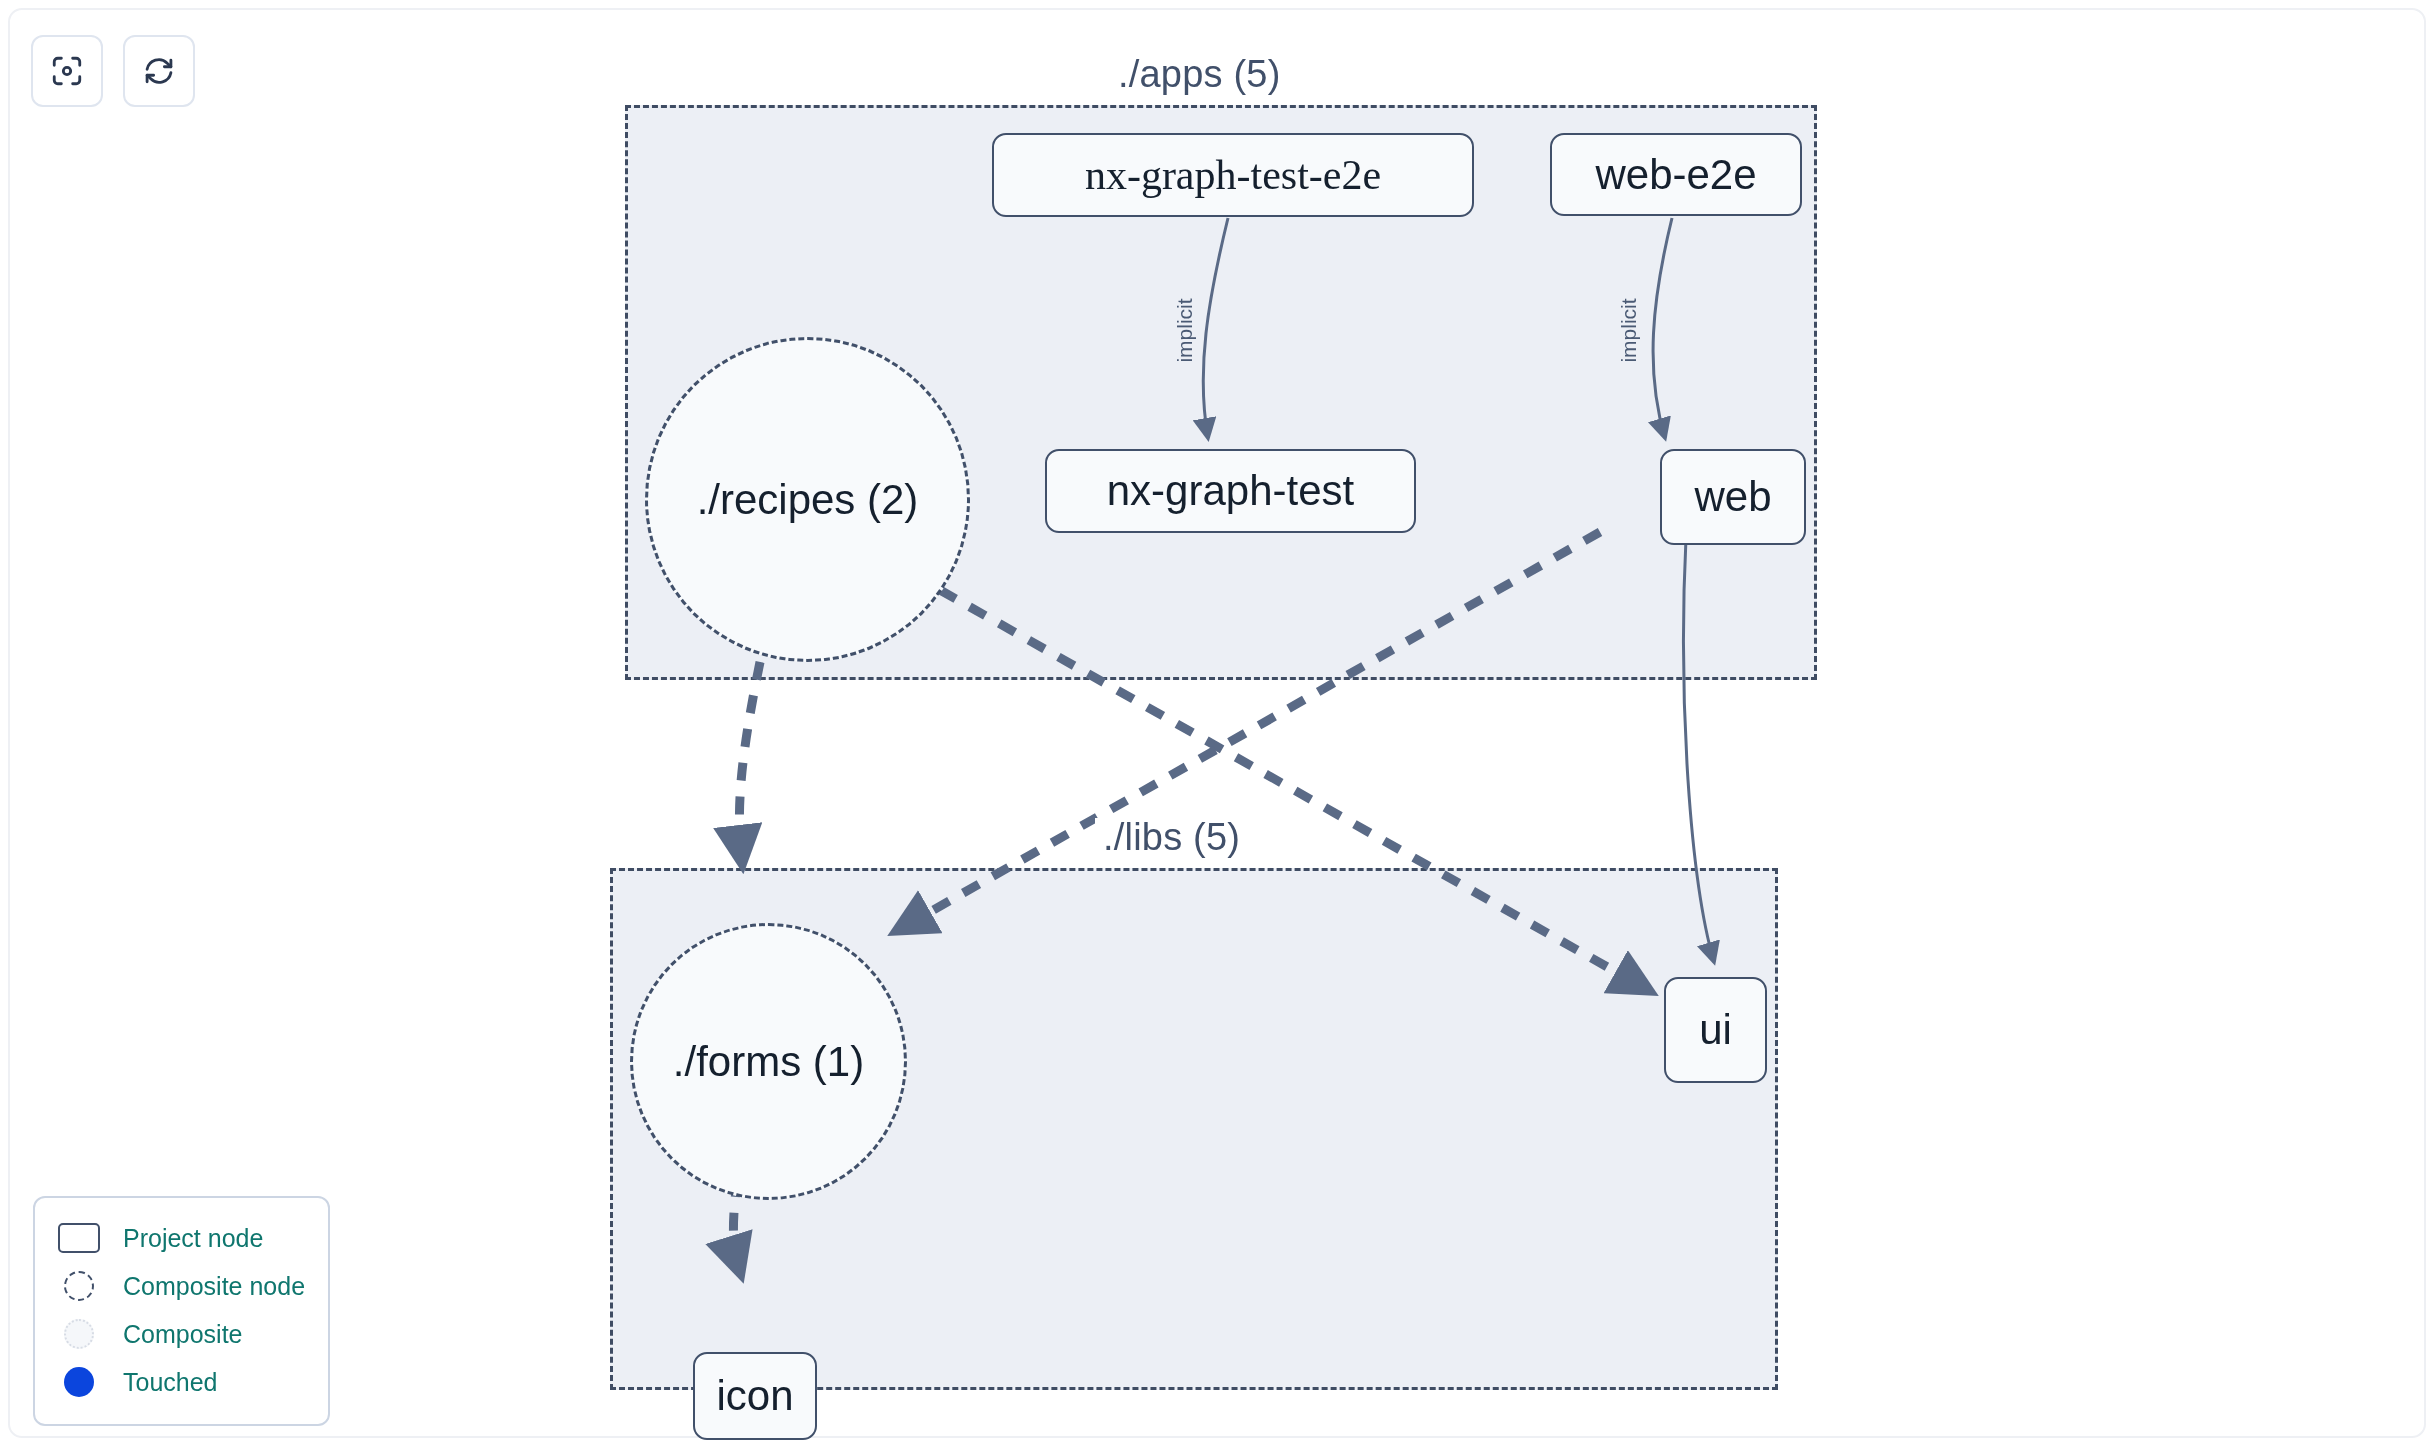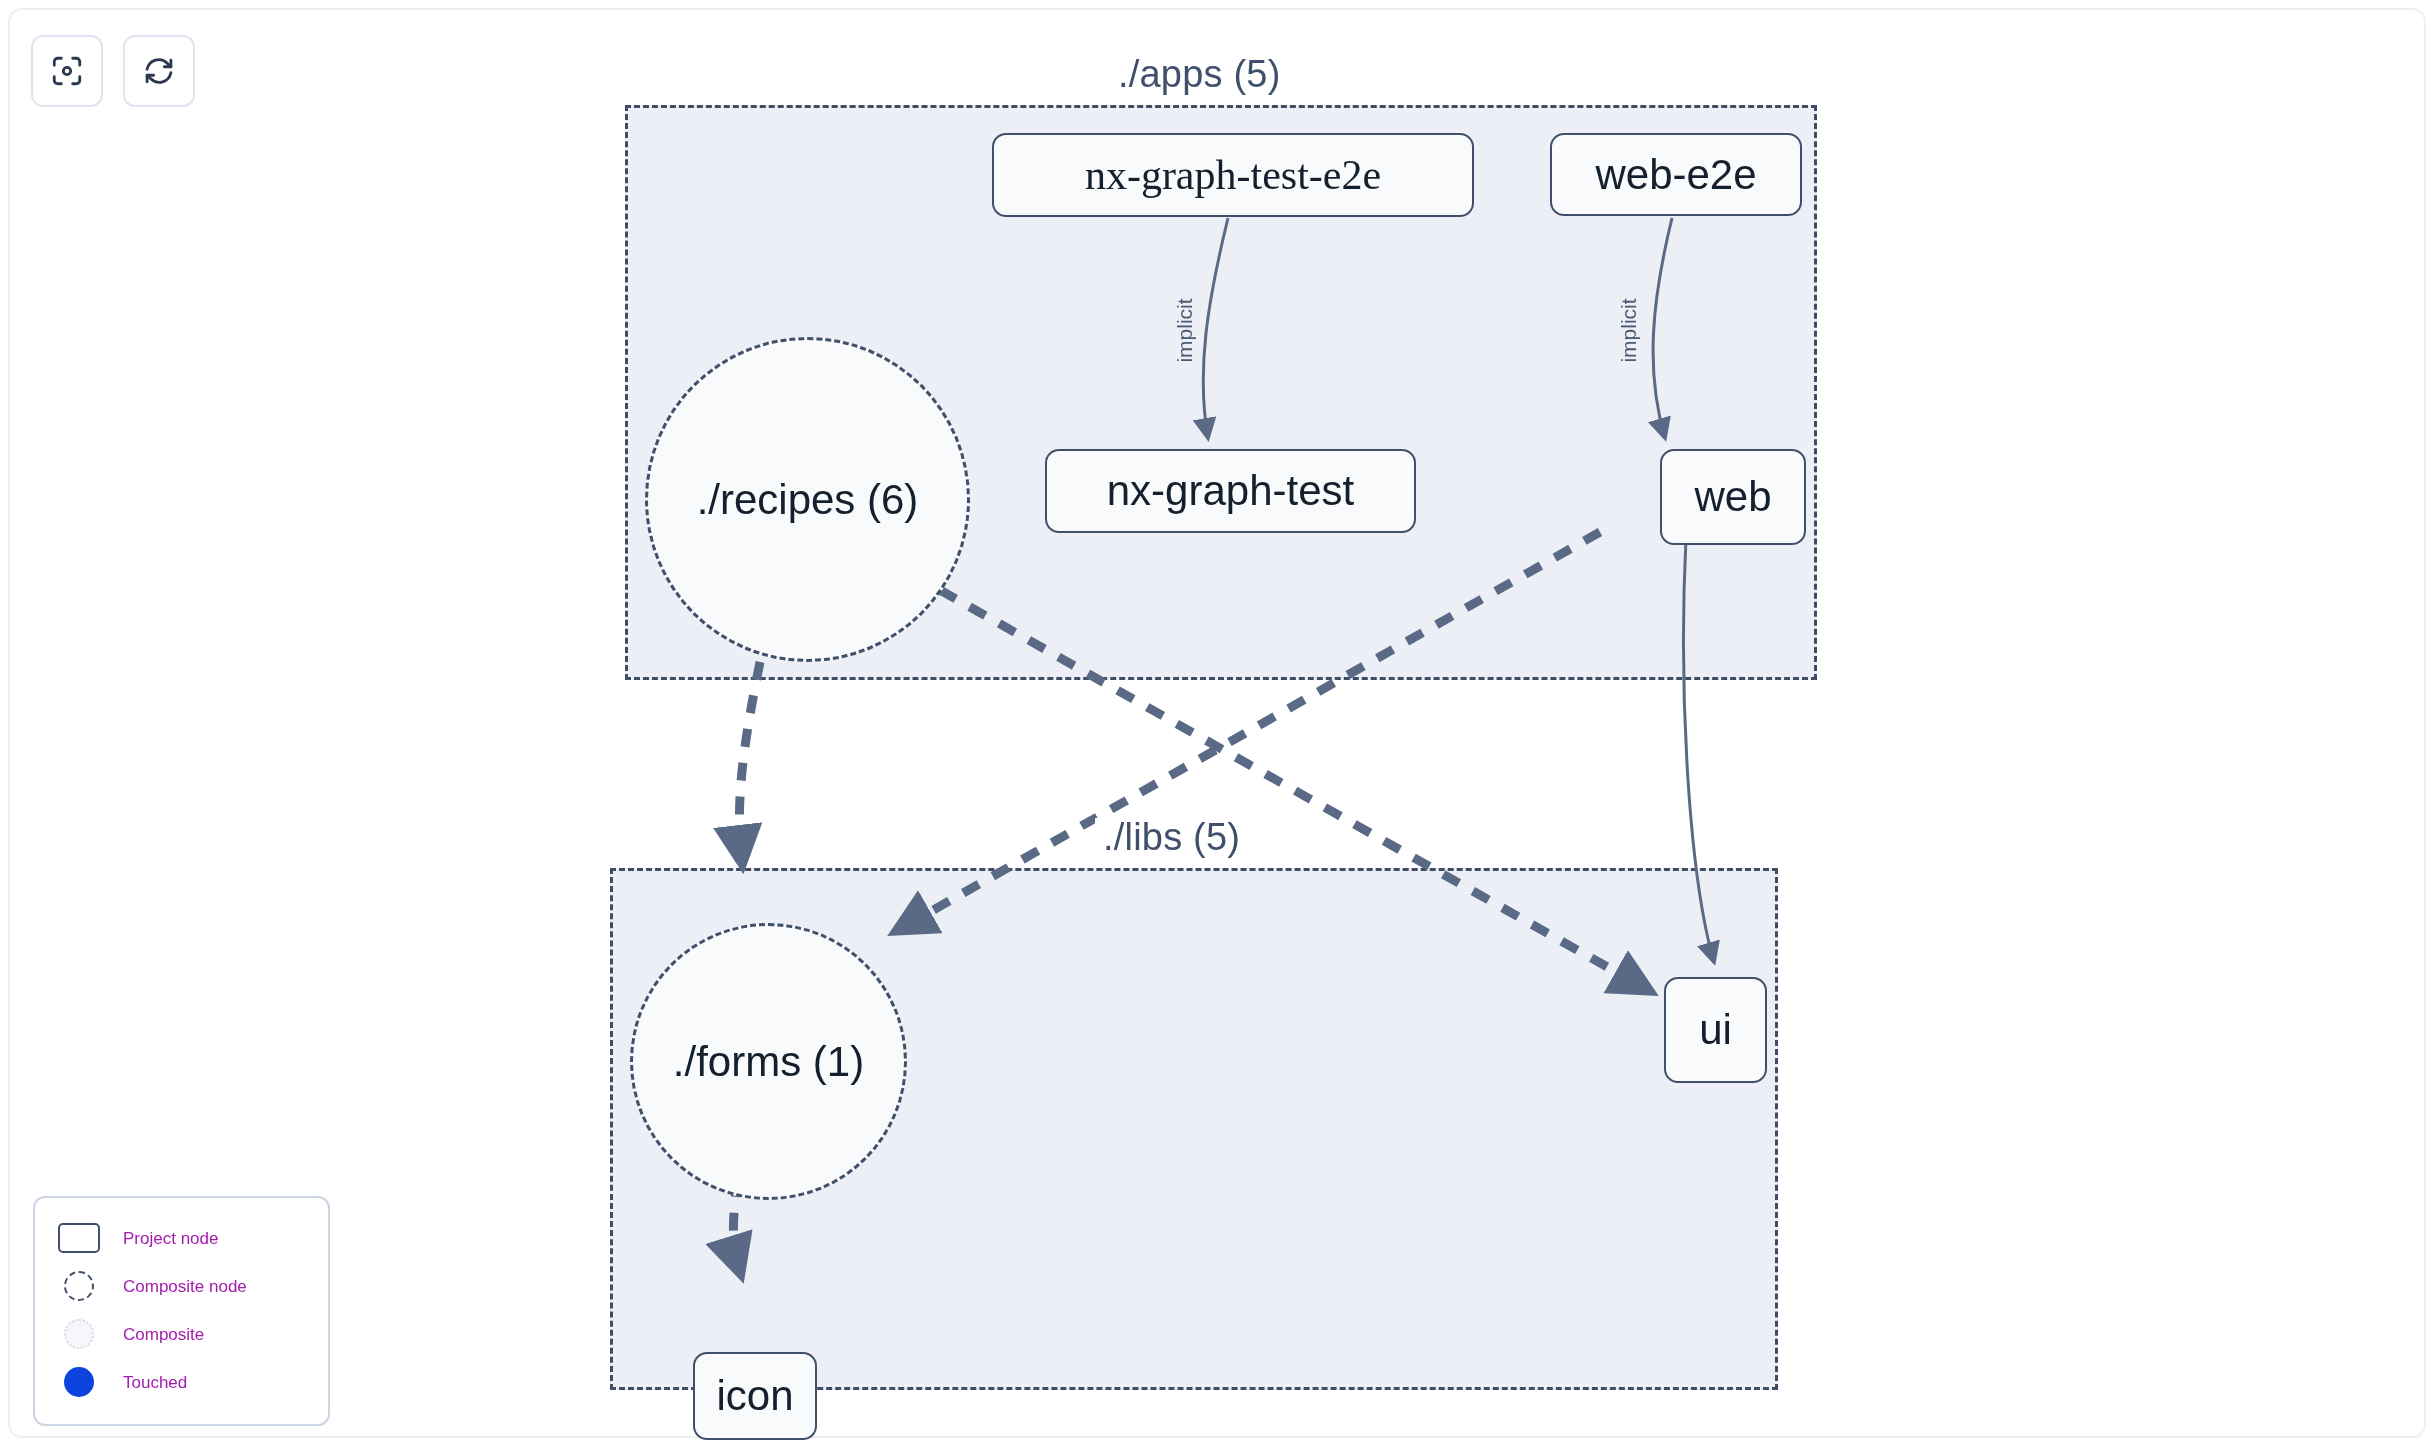--- a/index.html
+++ b/index.html
@@ -187,22 +187,22 @@
     border-radius: 50%;
     background: #f5f7fa;
     box-sizing: border-box;
   }
   .sw-touched {
     width: 30px; height: 30px;
     border-radius: 50%;
     background: #0b45dd;
   }
   .legend-text {
-    color: #a21caf;
-    font-size: 17px;
+    color: #0f766e;
+    font-size: 25px;
     line-height: 1;
     white-space: nowrap;
     text-align: right;
   }
 </style>
 </head>
 <body>
 
 <div id="app">
 
@@ -265,21 +265,21 @@
       <path d="M 742 1145 C 732 1215 730 1240 740 1272" fill="none" stroke="#5a6a86" stroke-width="9" stroke-dasharray="18 16" marker-end="url(#ah-thick)"></path>
     </svg>
 
     <div class="edge-label" style="left:1152px; top:320px; transform:rotate(-90deg);">implicit</div>
     <div class="edge-label" style="left:1596px; top:320px; transform:rotate(-90deg);">implicit</div>
 
     <div class="project-node" style="left:992px; top:133px; width:482px; height:84px;font-family:Liberation Serif, serif;">nx-graph-test-e2e</div>
 
     <div class="project-node" style="left:1550px; top:133px; width:252px; height:83px;">web-e2e</div>
 
-    <div class="composite-node" style="left:645px; top:337px; width:325px; height:325px;">./recipes (6)</div>
+    <div class="composite-node" style="left:645px; top:337px; width:325px; height:325px;">./recipes (2)</div>
 
     <div class="project-node" style="left:1045px; top:449px; width:371px; height:84px;">nx-graph-test</div>
 
     <div class="project-node" style="left:1660px; top:449px; width:146px; height:96px;">web</div>
 
     <div class="composite-node" style="left:630px; top:923px; width:277px; height:277px;">./forms (1)</div>
 
     <div class="project-node" style="left:693px; top:1352px; width:124px; height:88px;">icon</div>
 
     <div class="project-node" style="left:1664px; top:977px; width:103px; height:106px;">ui</div>

